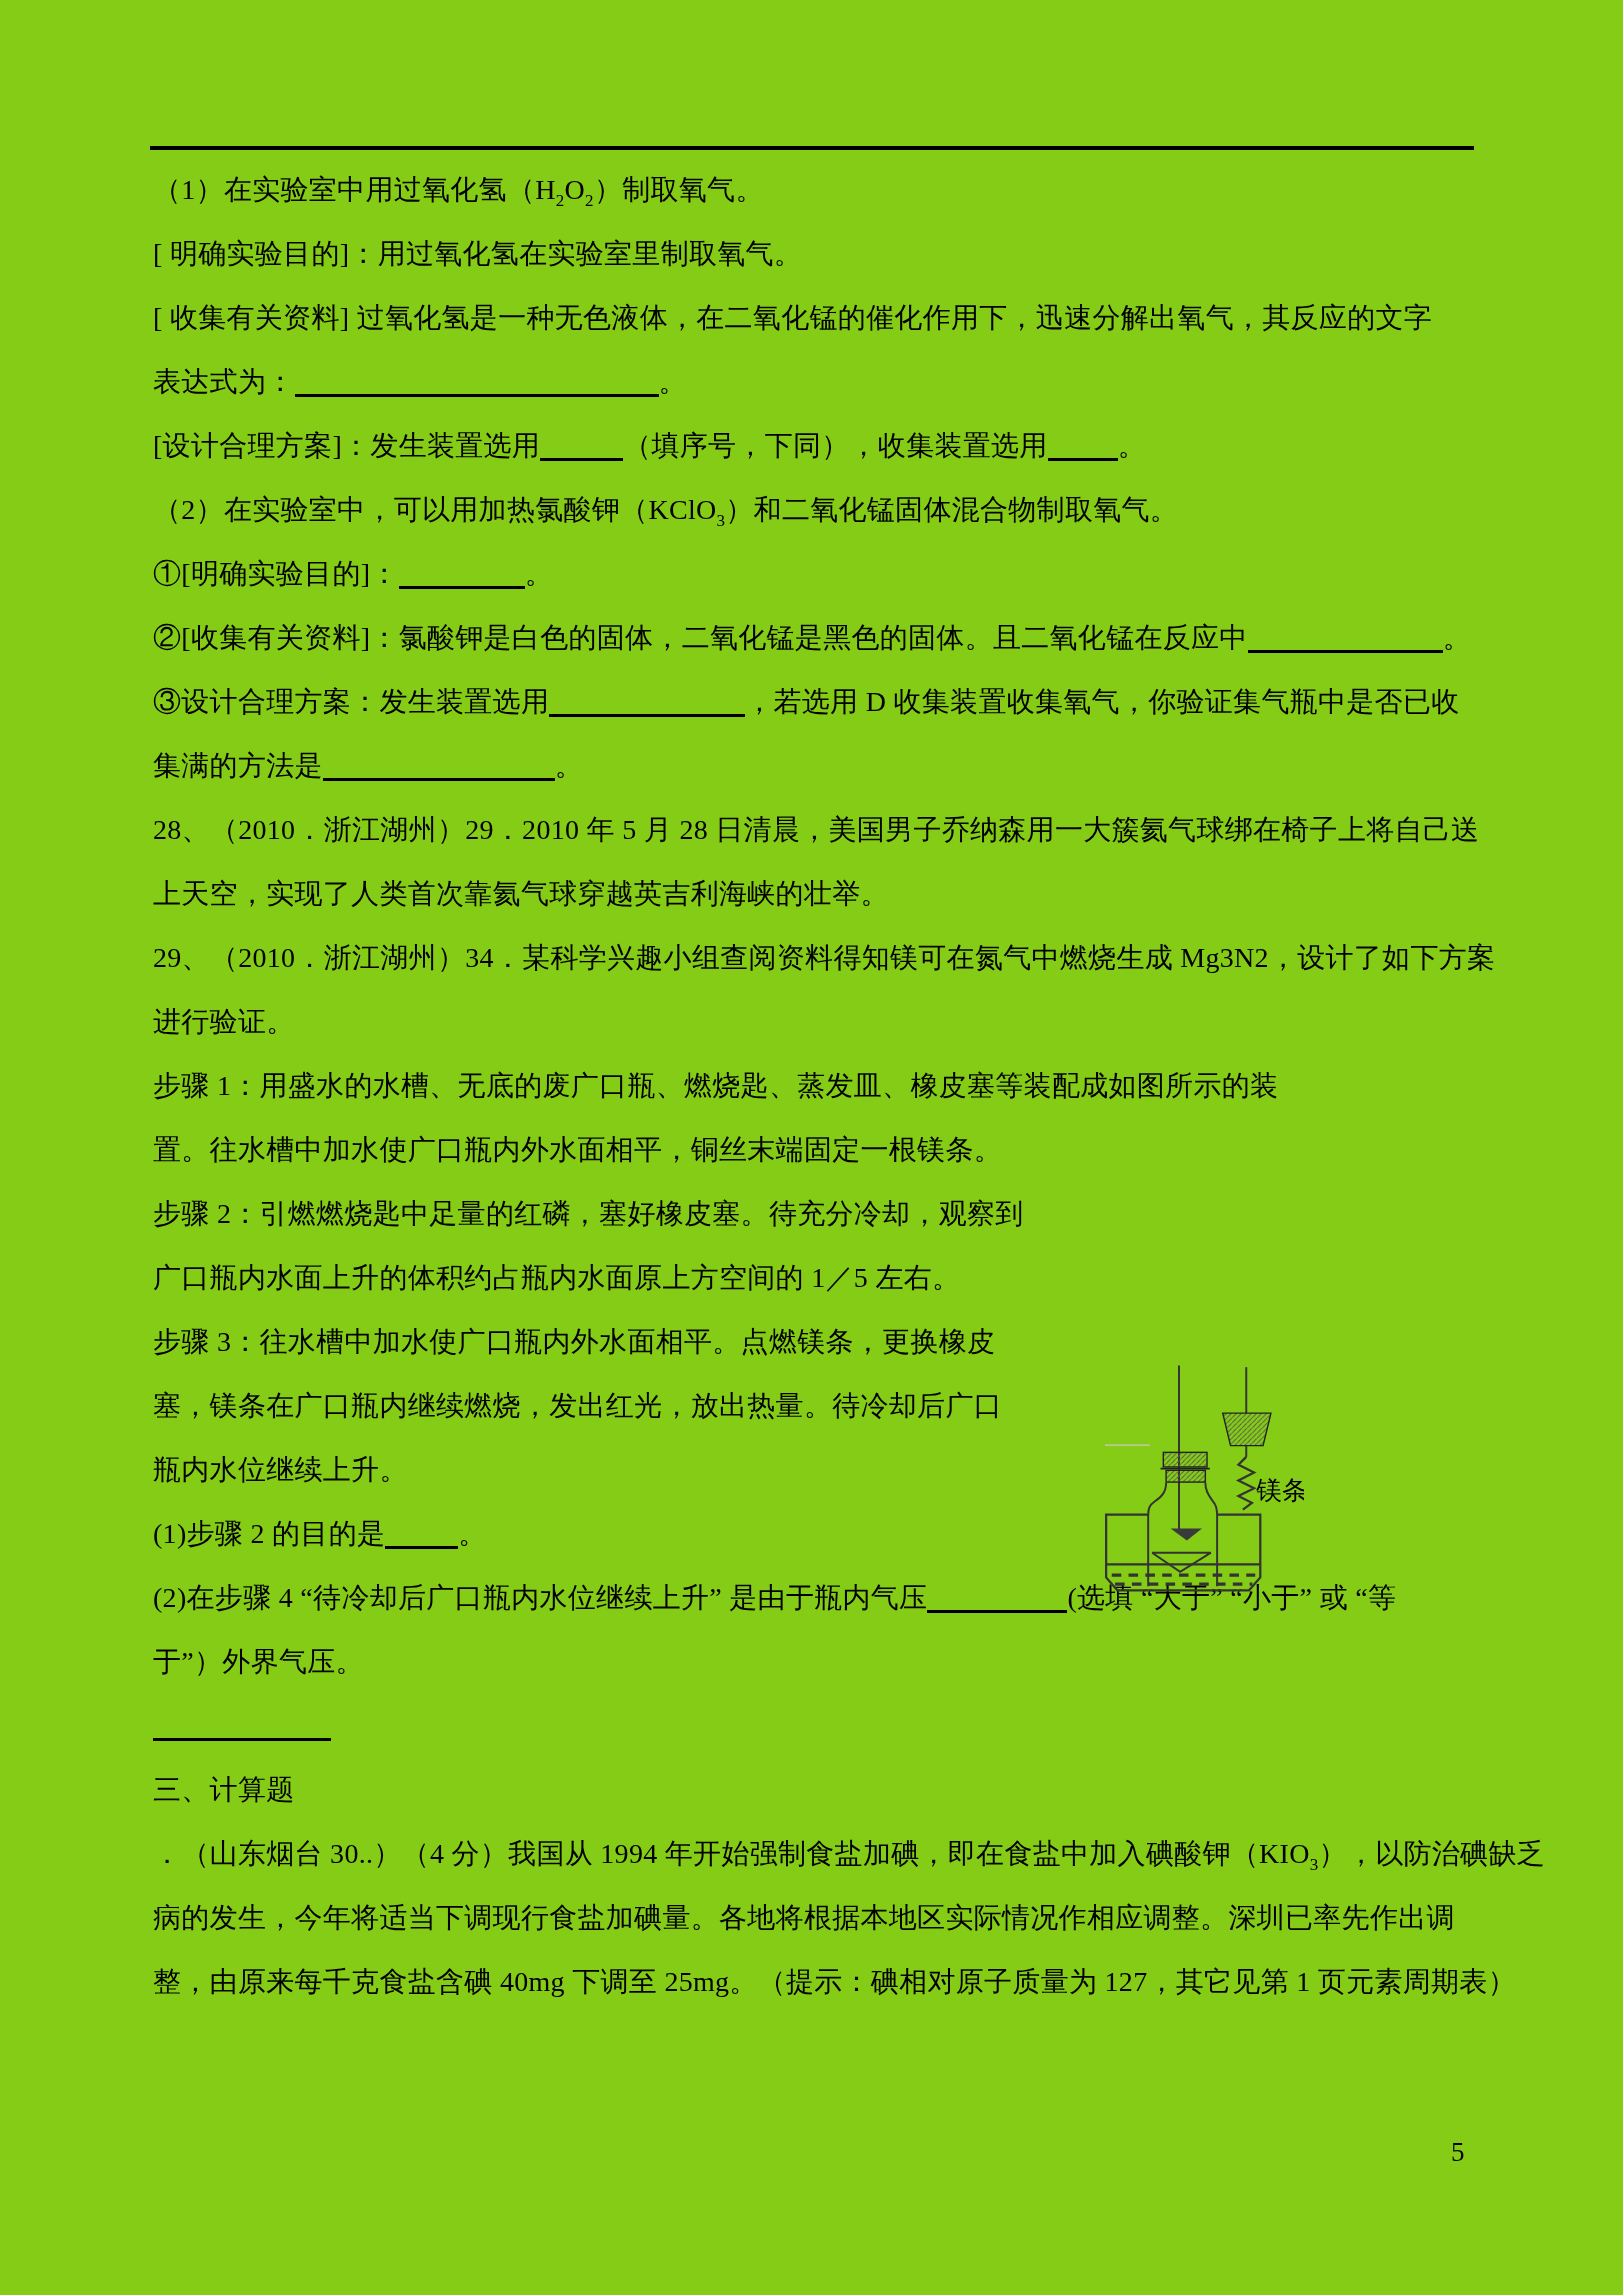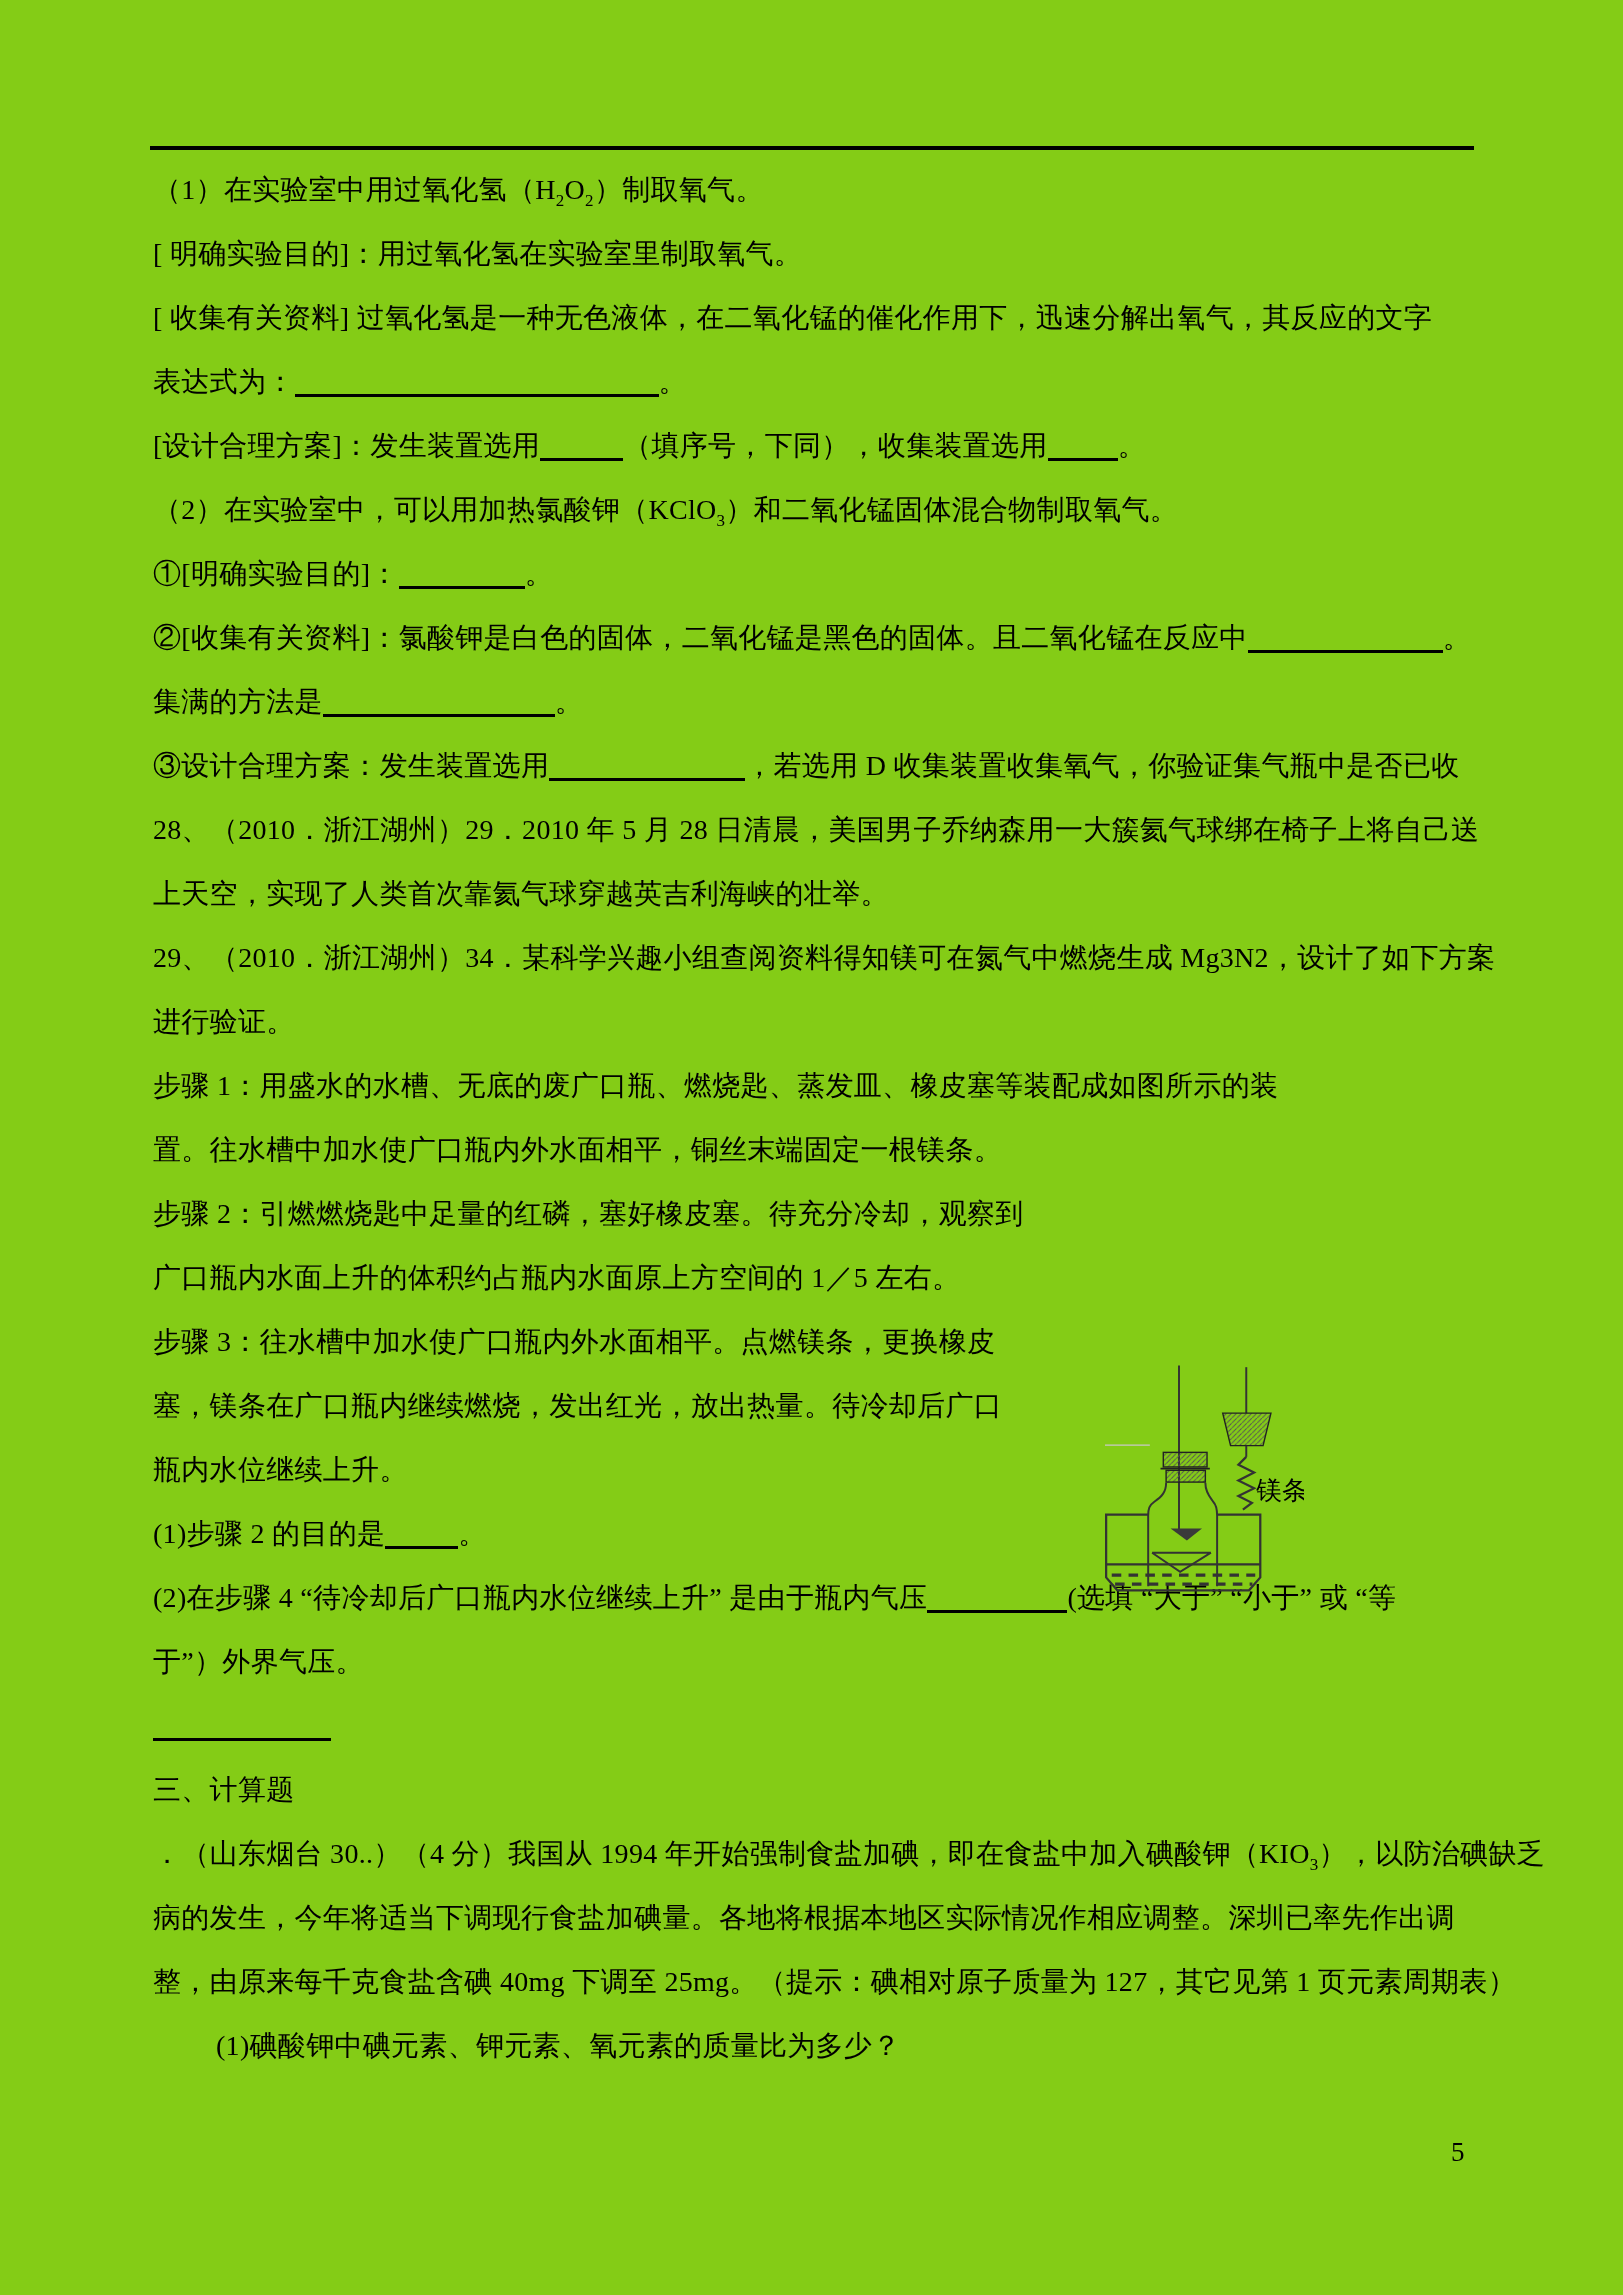--- a/index.html
+++ b/index.html
@@ -66,42 +66,41 @@
 
   <div id="doc-lines" class="doc-lines">
       <div class="line"><span>（1）在实验室中用过氧化氢（H</span><sub>2</sub><span>O</span><sub>2</sub><span>）制取氧气。</span></div>
       <div class="line"><span>[ 明确实验目的]：用过氧化氢在实验室里制取氧气。</span></div>
       <div class="line"><span>[ 收集有关资料] 过氧化氢是一种无色液体，在二氧化锰的催化作用下，迅速分解出氧气，其反应的文字</span></div>
       <div class="line"><span>表达式为：</span><span class="blank" style="width: 364px;"></span><span>。</span></div>
       <div class="line"><span>[设计合理方案]：发生装置选用</span><span class="blank" style="width: 83px;"></span><span>（填序号，下同），收集装置选用</span><span class="blank" style="width: 70px;"></span><span>。</span></div>
       <div class="line"><span>（2）在实验室中，可以用加热氯酸钾（KClO</span><sub>3</sub><span>）和二氧化锰固体混合物制取氧气。</span></div>
       <div class="line"><span>①[明确实验目的]：</span><span class="blank" style="width: 126px;"></span><span>。</span></div>
       <div class="line"><span>②[收集有关资料]：氯酸钾是白色的固体，二氧化锰是黑色的固体。且二氧化锰在反应中</span><span class="blank" style="width: 195px;"></span><span>。</span></div>
+      <div class="line"><span>③设计合理方案：发生装置选用</span><span class="blank" style="width: 196px;"></span><span>，若选用 D 收集装置收集氧气，你验证集气瓶中是否已收</span></div>
       <div class="line"><span>集满的方法是</span><span class="blank" style="width: 232px;"></span><span>。</span></div>
-      <div class="line"><span>③设计合理方案：发生装置选用</span><span class="blank" style="width: 196px;"></span><span>，若选用 D 收集装置收集氧气，你验证集气瓶中是否已收</span></div>
       <div class="line"><span>28、（2010．浙江湖州）29．2010 年 5 月 28 日清晨，美国男子乔纳森用一大簇氦气球绑在椅子上将自己送</span></div>
       <div class="line"><span>上天空，实现了人类首次靠氦气球穿越英吉利海峡的壮举。</span></div>
       <div class="line"><span>29、（2010．浙江湖州）34．某科学兴趣小组查阅资料得知镁可在氮气中燃烧生成 Mg3N2，设计了如下方案</span></div>
       <div class="line"><span>进行验证。</span></div>
       <div class="line"><span>步骤 1：用盛水的水槽、无底的废广口瓶、燃烧匙、蒸发皿、橡皮塞等装配成如图所示的装</span></div>
       <div class="line"><span>置。往水槽中加水使广口瓶内外水面相平，铜丝末端固定一根镁条。</span></div>
       <div class="line"><span>步骤 2：引燃燃烧匙中足量的红磷，塞好橡皮塞。待充分冷却，观察到</span></div>
       <div class="line"><span>广口瓶内水面上升的体积约占瓶内水面原上方空间的 1／5 左右。</span></div>
       <div class="line"><span>步骤 3：往水槽中加水使广口瓶内外水面相平。点燃镁条，更换橡皮</span></div>
       <div class="line"><span>塞，镁条在广口瓶内继续燃烧，发出红光，放出热量。待冷却后广口</span></div>
       <div class="line"><span>瓶内水位继续上升。</span></div>
       <div class="line"><span>(1)步骤 2 的目的是</span><span class="blank" style="width: 73px;"></span><span>。</span></div>
       <div class="line"><span>(2)在步骤 4 “待冷却后广口瓶内水位继续上升” 是由于瓶内气压</span><span class="blank" style="width: 140px;"></span><span>(选填 “大于” “小于” 或 “等</span></div>
       <div class="line"><span>于”）外界气压。</span></div>
       <div class="line"><span class="blank" style="width: 178px;"></span></div>
       <div class="line"><span>三、计算题</span></div>
       <div class="line"><span>．（山东烟台 30..）（4 分）我国从 1994 年开始强制食盐加碘，即在食盐中加入碘酸钾（KIO</span><sub>3</sub><span>），以防治碘缺乏</span></div>
       <div class="line"><span>病的发生，今年将适当下调现行食盐加碘量。各地将根据本地区实际情况作相应调整。深圳已率先作出调</span></div>
       <div class="line"><span>整，由原来每千克食盐含碘 40mg 下调至 25mg。（提示：碘相对原子质量为 127，其它见第 1 页元素周期表）</span></div>
-      <div class="line" style="padding-left: 63px;"><span>(1)碘酸钾中碘元素、钾元素、氧元素的质量比为多少？</span></div>
     </div>
 
   <svg class="figure" width="213" height="250" viewBox="1945 2415 380 445">
     <defs>
       <pattern id="hatch" patternUnits="userSpaceOnUse" width="9" height="9">
         <path d="M0,9 L9,0" stroke="#555" stroke-width="1.8"></path>
       </pattern>
     </defs>
 
     <line x1="1970" y1="2577" x2="2050" y2="2577" stroke="#c9c9c9" stroke-width="2"></line>

